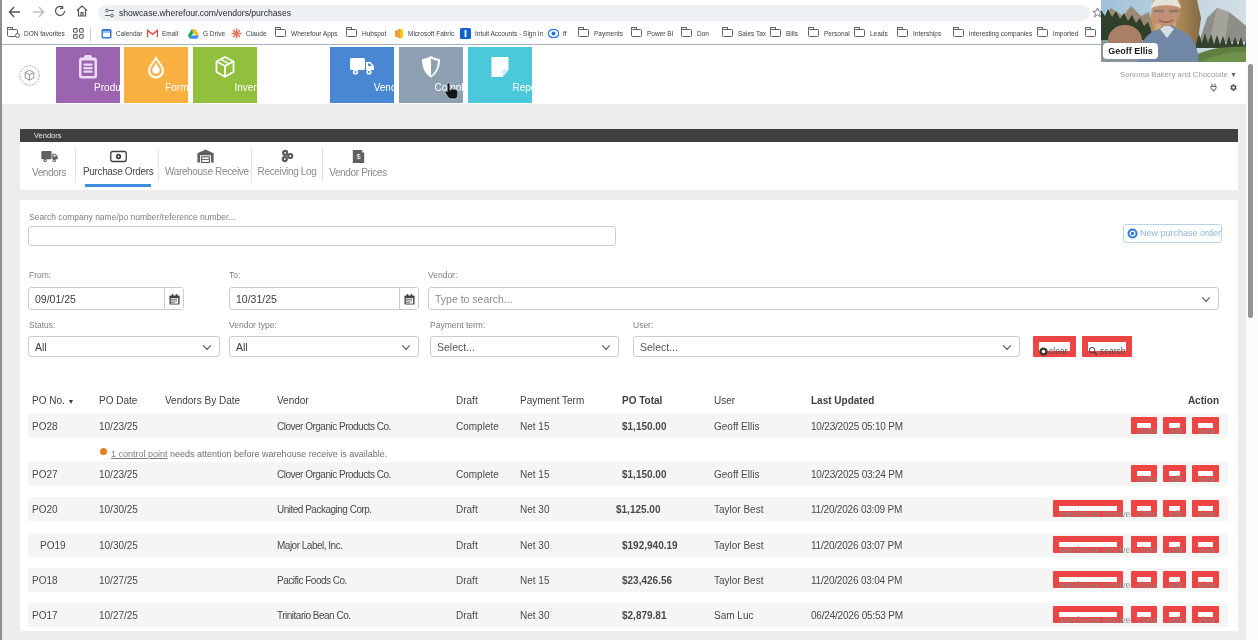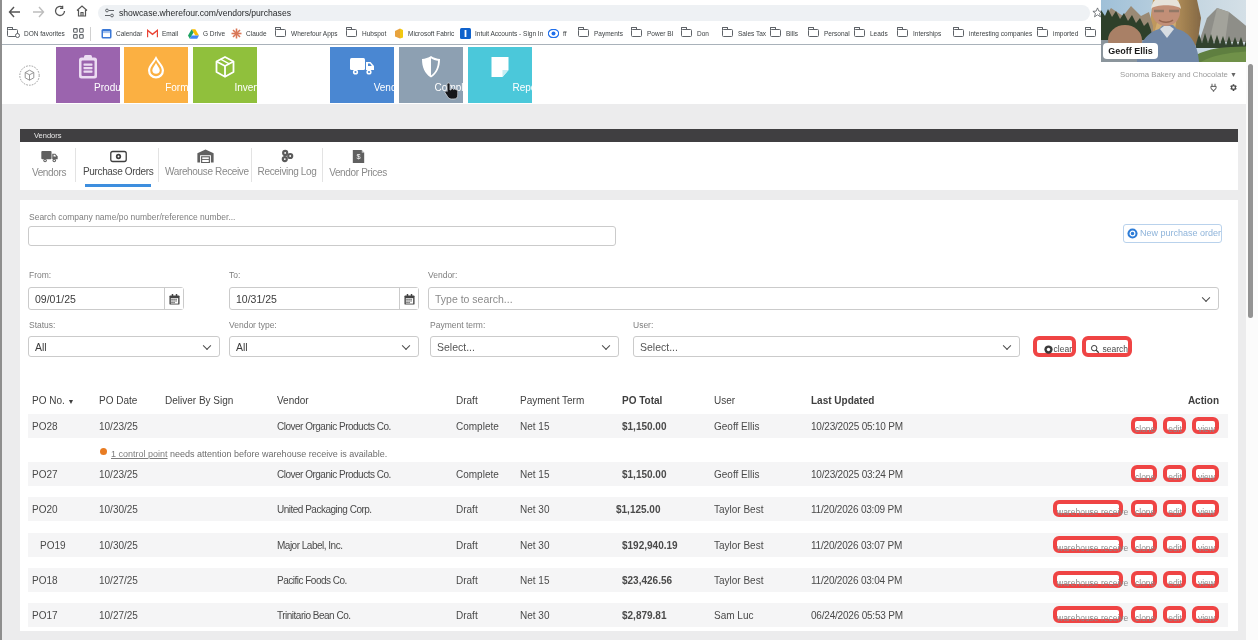--- a/index.html
+++ b/index.html
@@ -26,21 +26,21 @@
 #darkbar { position:absolute; left:20px; top:129px; width:1218px; height:13px; background:#403f41; color:#e8e8e8; font-size:7.5px; line-height:13px; padding-left:14px; }
 .tab { position:absolute; top:20px; text-align:center; color:#8a8a8a; font-size:10px; letter-spacing:-0.35px; white-space:nowrap; }
 .tab .ticon { display:block; margin:0 auto 3px; }
 .tabsep { position:absolute; top:19px; width:1px; height:34px; background:#e3e3e3; }
 #card2 { position:absolute; left:20px; top:200px; width:1218px; height:431px; background:#fff; }
 .flabel { position:absolute; font-size:8.5px; color:#7d7d7d; }
 .input { position:absolute; background:#fff; border:1px solid #cbcbcb; border-radius:3px; font-size:10.5px; color:#3c3c3c; }
 .ival { position:absolute; left:6px; top:50%; transform:translateY(-50%); white-space:nowrap; }
 .chev { position:absolute; right:9px; top:50%; width:6px; height:6px; border-right:1.5px solid #4a4a4a; border-bottom:1.5px solid #4a4a4a; transform:translateY(-72%) rotate(45deg); }
 .calbtn { position:absolute; right:0; top:0; bottom:0; width:19px; border-left:1px solid #cbcbcb; background:#fff; }
-.btn { position:absolute; background:#fff; border:4px solid #ef4444; border-radius:6px; font-size:8.5px; color:#8a8a8a; text-align:right; white-space:nowrap; }
+.btn { position:absolute; background:#fff; border:6px solid #ef4444; border-radius:1px; font-size:8.5px; color:#8a8a8a; text-align:left; white-space:nowrap; }
 
 .th { position:absolute; font-size:10px; color:#3f3f3f; white-space:nowrap; }
 .thb { font-weight:bold; }
 .row { position:absolute; left:8px; width:1200px; height:24px; background:#f5f5f6; }
 .td { position:absolute; top:50%; transform:translateY(-50%); font-size:10px; color:#4a4a4a; white-space:nowrap; }
 
 #video { position:absolute; left:1101px; top:0; width:157px; height:62px; overflow:hidden; }
 #namechip { position:absolute; left:1103px; top:43px; width:55px; height:16px; background:#fff; border-radius:4px; font-size:9px; font-weight:bold; color:#1c1c1c; line-height:16px; text-align:center; }
 
 #sbtrack { position:absolute; left:1246px; top:0; width:12px; height:640px; background:#fbfbfb; }
@@ -435,21 +435,21 @@
     </div>
     <div class="btn" style="left:1062px;top:136px;width:50px;height:21px;line-height:19px;color:#4a4a4a">
       <svg style="vertical-align:-2px;margin-right:2px" width="10" height="10" viewBox="0 0 24 24">
           <circle cx="10" cy="10" r="6.5" fill="none" stroke="#3a3a3a" stroke-width="2.4"></circle>
           <line x1="15" y1="15" x2="21" y2="21" stroke="#3a3a3a" stroke-width="2.8"></line>
         </svg>search
     </div>
 
     <div class="th" style="left:12px;top:195px">PO No. <span style="font-size:7px">▼</span></div>
     <div class="th" style="left:79px;top:195px">PO Date</div>
-    <div class="th" style="left:145px;top:195px">Deliver By Sign</div>
+    <div class="th" style="left:145px;top:195px">Vendors By Date</div>
     <div class="th" style="left:257px;top:195px">Vendor</div>
     <div class="th" style="left:436px;top:195px">Draft</div>
     <div class="th" style="left:500px;top:195px">Payment Term</div>
     <div class="th thb" style="left:602px;top:195px">PO Total</div>
     <div class="th" style="left:694px;top:195px">User</div>
     <div class="th thb" style="left:791px;top:195px">Last Updated</div>
     <div class="th thb" style="right:19px;top:195px">Action</div>
 
     <div class="row" style="top:214px">
       <div class="td" style="left:4px">PO28</div>

